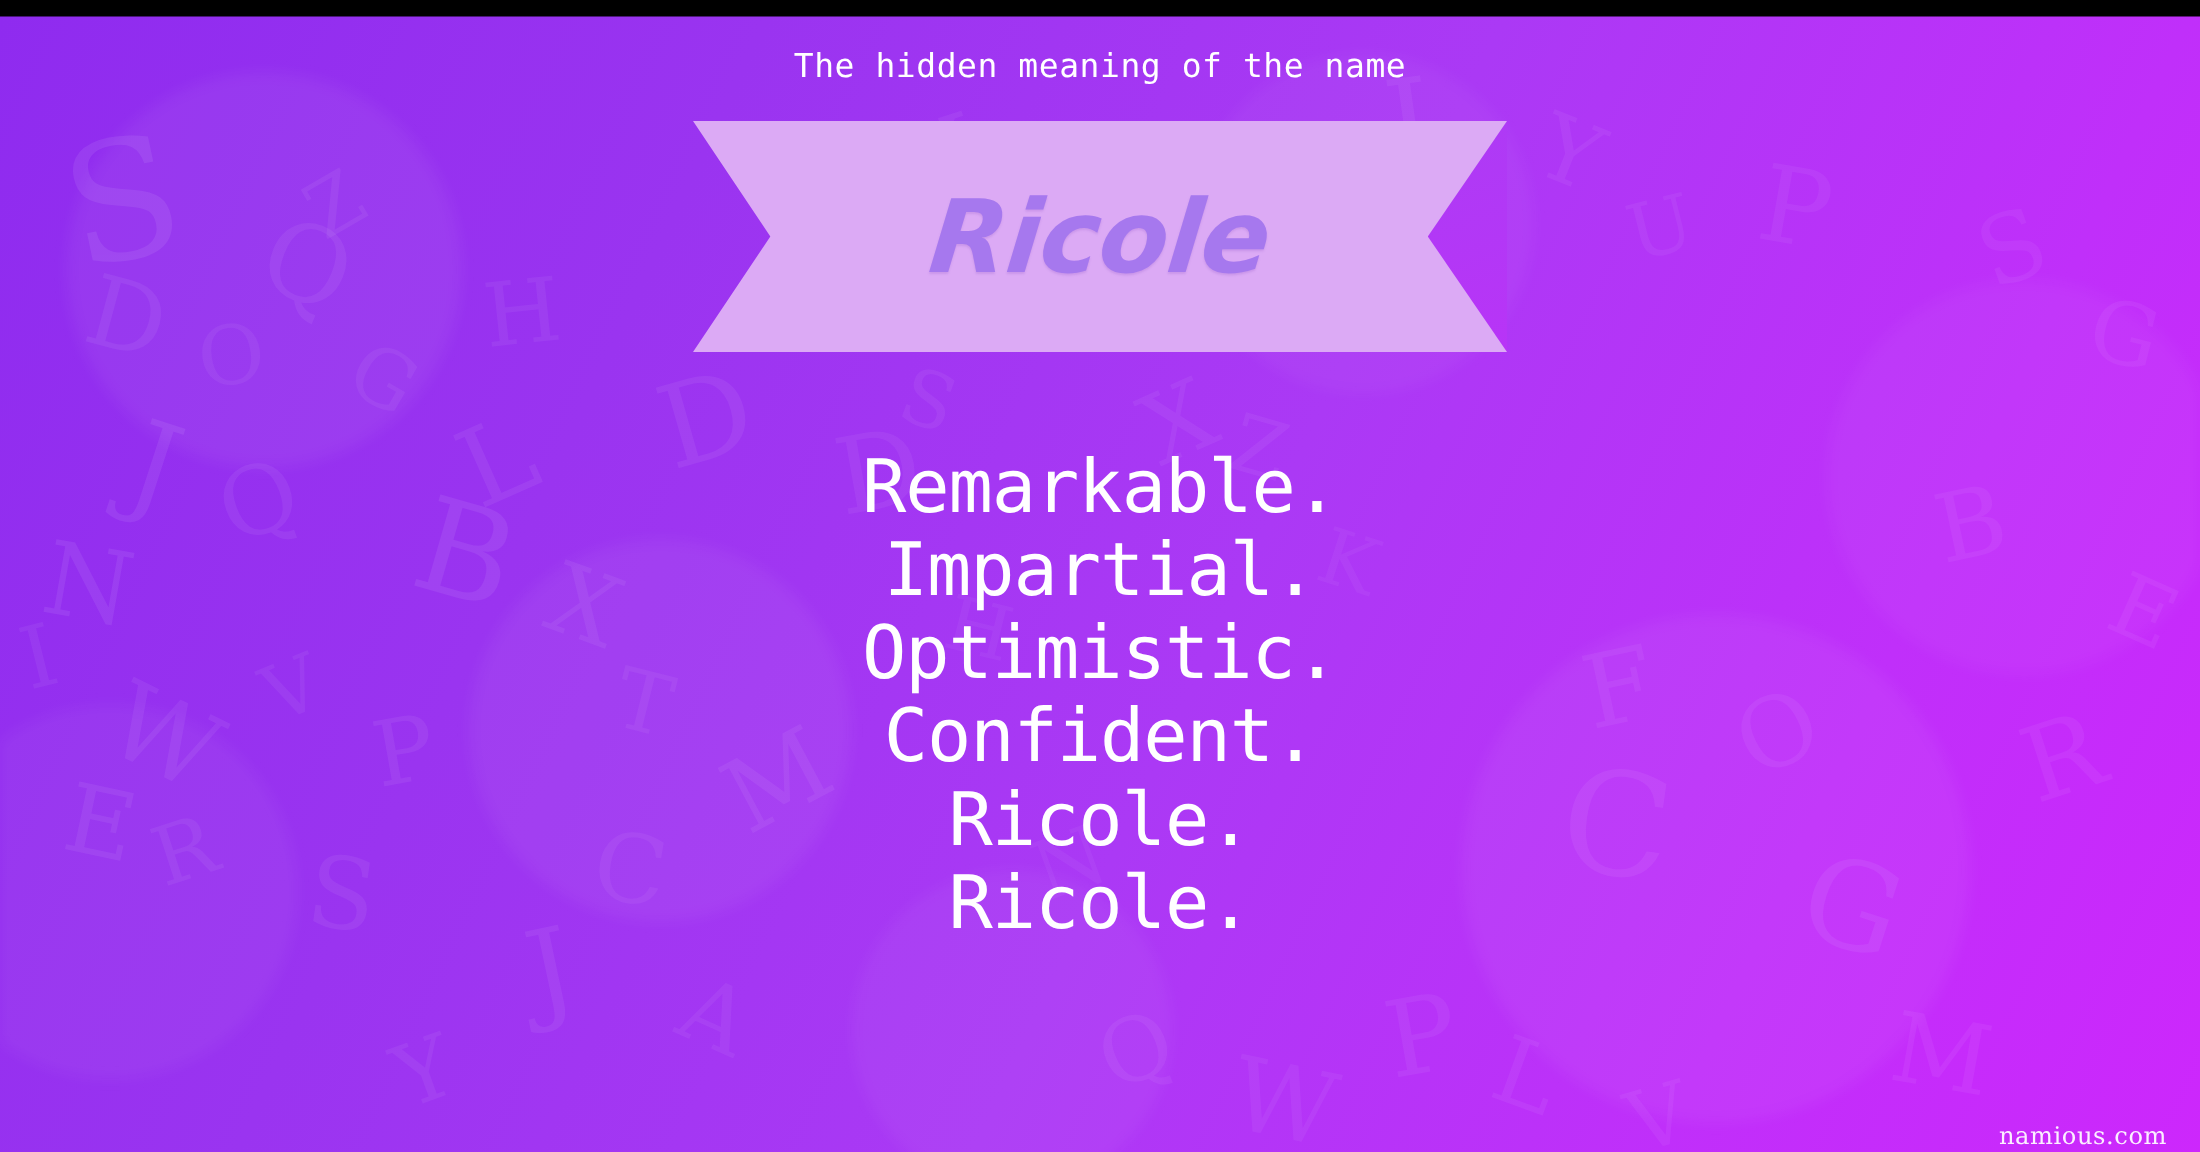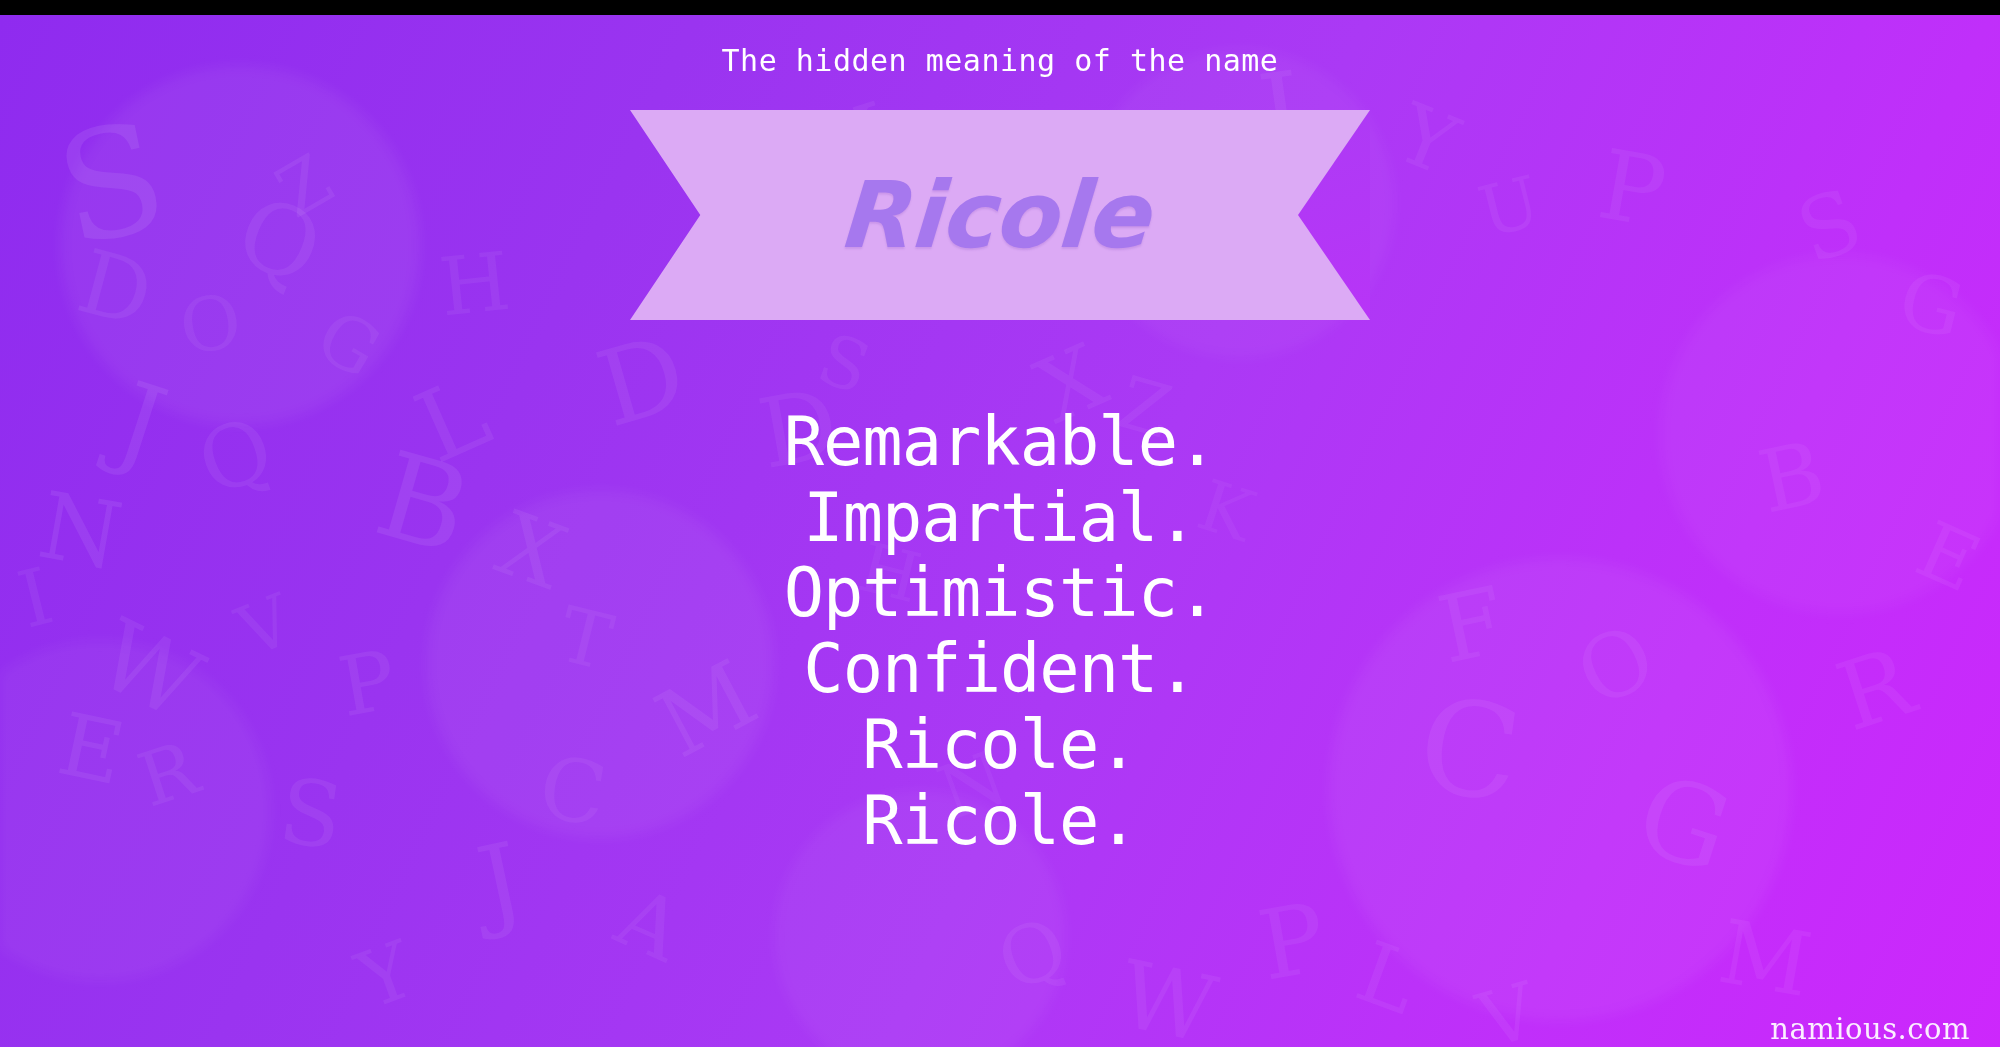--- a/index.html
+++ b/index.html
@@ -126,21 +126,21 @@
     letter-spacing: -1px;
   }
 
   
   #site-watermark {
     position: absolute;
     right: 30px;
     bottom: 16px;
     color: rgba(255,255,255,0.92);
     font-family: "DejaVu Serif", serif;
-    font-size: 29px;
+    font-size: 22px;
     letter-spacing: 0.5px;
     z-index: 5;
   }
 </style>
 </head>
 <body>
 
 <div id="card">
 
   <div id="letter-soup">

